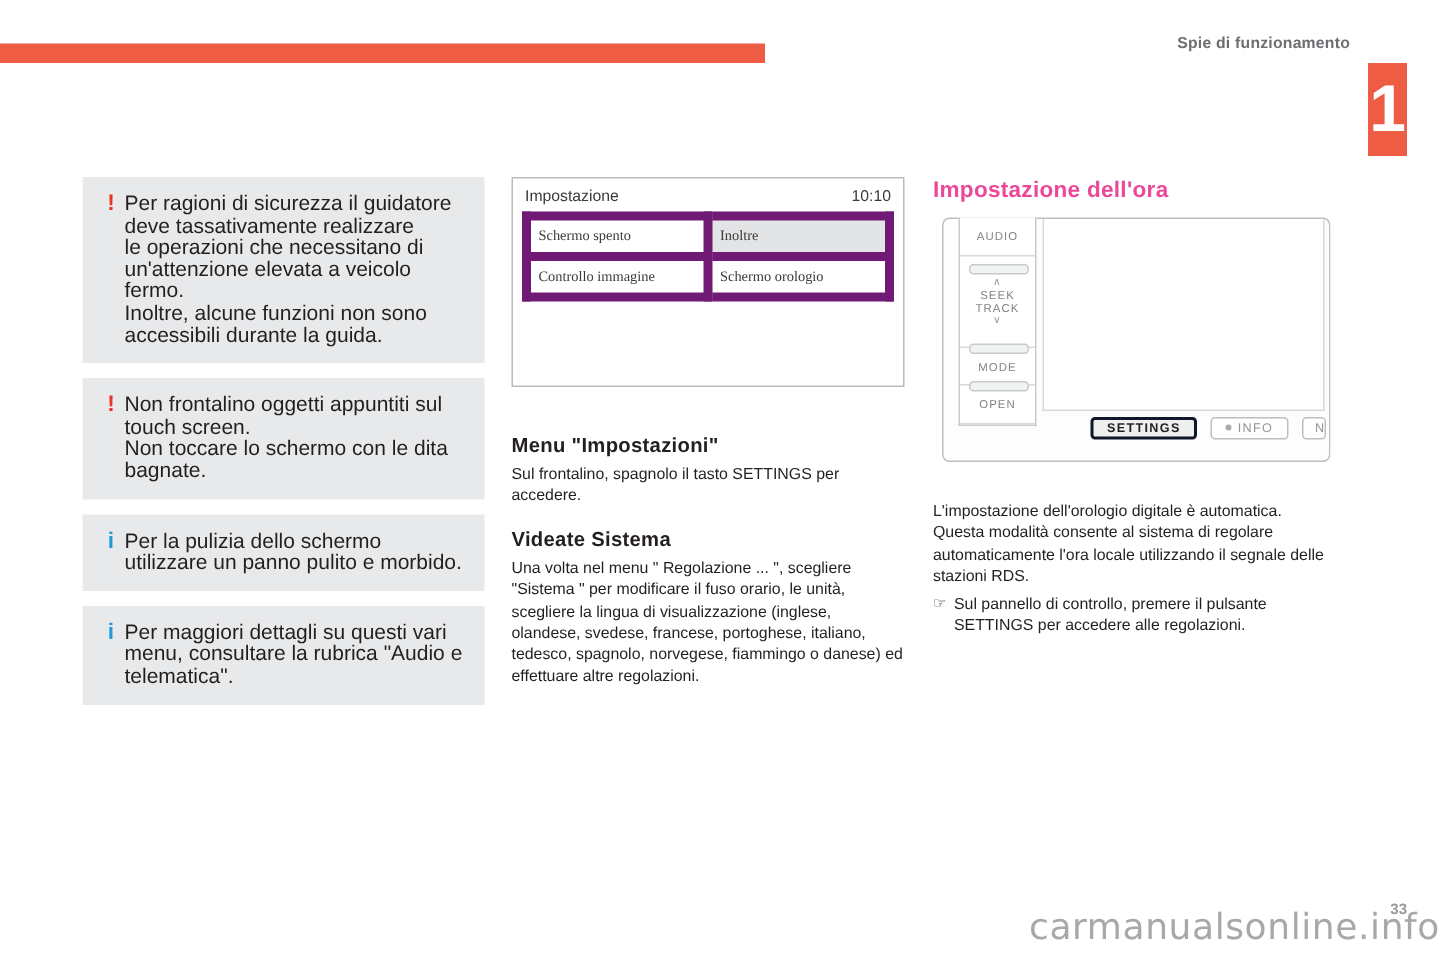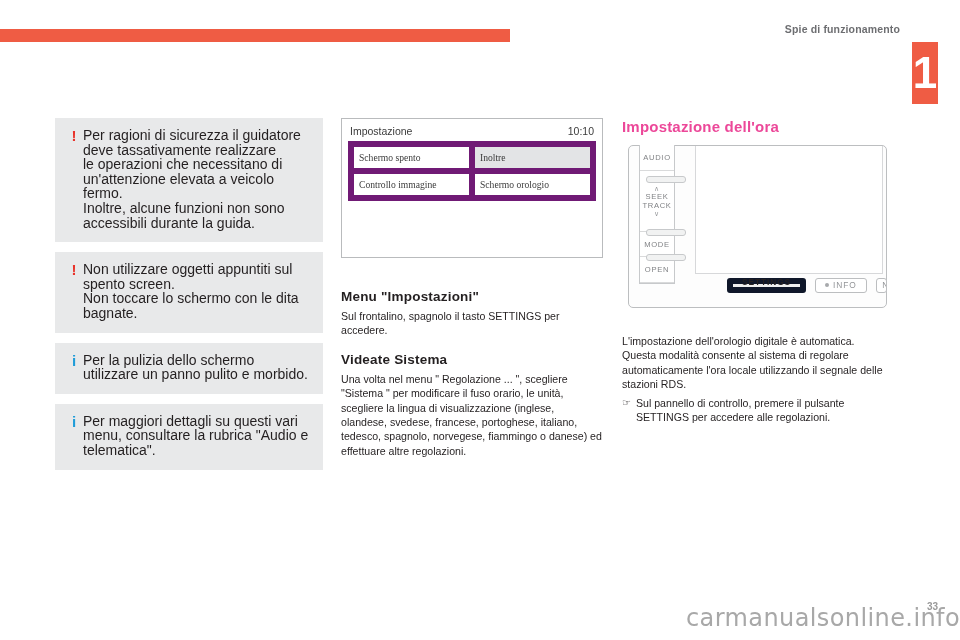--- a/index.html
+++ b/index.html
@@ -159,21 +159,21 @@
     left: 6px; top: 2px;
     width: 259px; height: 163px;
     border: 1px solid #bcbec0;
     border-radius: 5px;
     box-sizing: border-box;
     background: #fdfdfd;
   }
   .panel-leftcol {
     position: absolute;
     left: 10px; top: -1px;
-    width: 36px;
+    width: 52px;
     height: 139px;
     border: 1px solid #c7c9cb;
     border-top: none;
     box-sizing: border-box;
     display: flex;
     flex-direction: column;
     background: #ffffff;
   }
   .pbtn {
     flex: 1 1 auto;
@@ -234,25 +234,24 @@
     display: flex;
     align-items: center;
     justify-content: center;
     gap: 4px;
     padding: 0 9px;
     box-sizing: border-box;
     background: #ffffff;
     white-space: nowrap;
   }
   .hwbtn.active {
-    border: 6px solid #0f172a;
+    border: 2px solid #0f172a;
     color: #231f20;
     font-weight: bold;
     background: #efefef;
-    align-items: flex-end;
   }
   .hwbtn .dot {
     width: 4px; height: 4px;
     border-radius: 50%;
     background: #a7a9ac;
     display: inline-block;
   }
   .hwbtn.clipped {
     padding-right: 0;
     overflow: hidden;
@@ -308,21 +307,21 @@
 
   <div class="notice warn">
     <div class="marker">!</div>
     <div class="ntext">Per ragioni di sicurezza il guidatore deve tassativamente realizzare
 le operazioni che necessitano di un'attenzione elevata a veicolo fermo.
 Inoltre, alcune funzioni non sono accessibili durante la guida.</div>
   </div>
 
   <div class="notice warn">
     <div class="marker">!</div>
-    <div class="ntext">Non utilizzare oggetti appuntiti sul spento screen.
+    <div class="ntext">Non frontalino oggetti appuntiti sul touch screen.
 Non toccare lo schermo con le dita bagnate.</div>
   </div>
 
   <div class="notice info">
     <div class="marker">i</div>
     <div class="ntext">Per la pulizia dello schermo utilizzare un panno pulito e morbido.</div>
   </div>
 
   <div class="notice info">
     <div class="marker">i</div>

